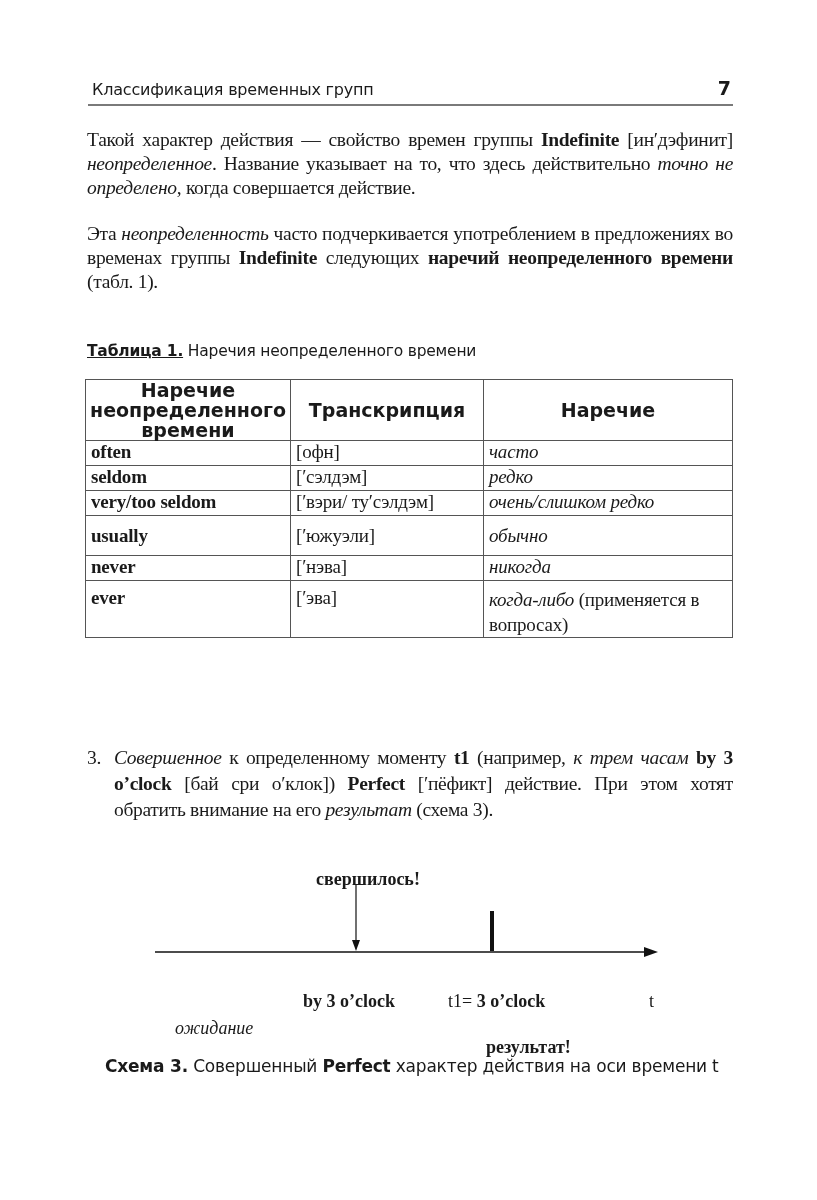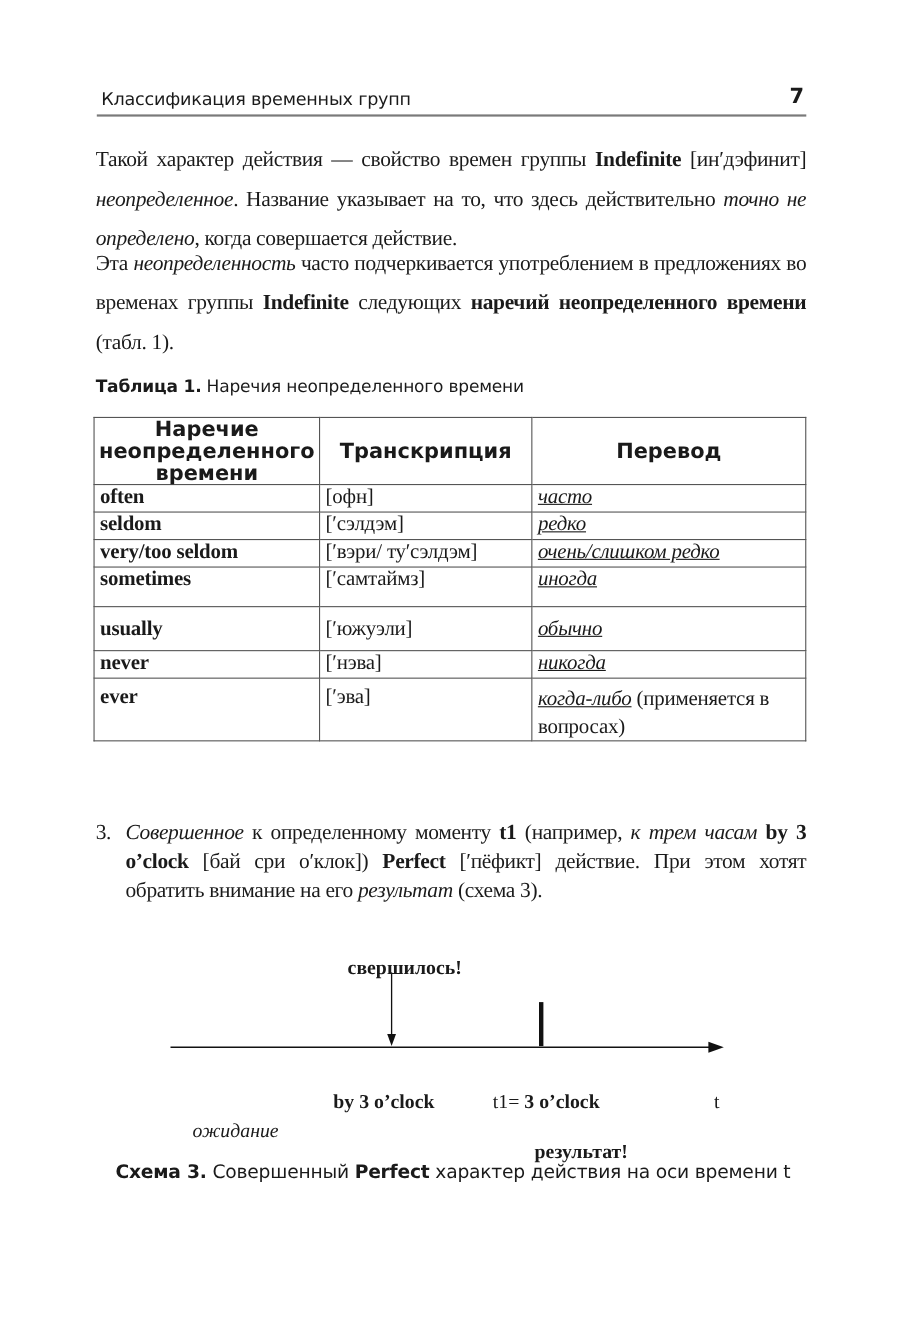--- a/index.html
+++ b/index.html
@@ -4,35 +4,35 @@
 <style>
   html, body { margin: 0; padding: 0; background: #ffffff; }
   body { width: 817px; height: 1200px; position: relative; overflow: hidden; color: #1a1a1a; }
   .sans { font-family: "DejaVu Sans", "Liberation Sans", sans-serif; }
   .serif { font-family: "Liberation Serif", "DejaVu Serif", serif; }
 
   .header { position: absolute; left: 88px; top: 78px; width: 645px; height: 26px; border-bottom: 2px solid #7a7a7a; }
   .header .title { position: absolute; left: 4px; top: 2px; font-size: 16px; letter-spacing: -0.2px; color: #1a1a1a; }
   .header .pagenum { position: absolute; right: 2px; top: -1px; font-size: 19px; font-weight: bold; }
 
-  .para { position: absolute; left: 87px; width: 646px; font-size: 19.5px; line-height: 36px; text-align: justify; letter-spacing: -0.3px; }
+  .para { position: absolute; left: 87px; width: 646px; font-size: 19.5px; line-height: 24px; text-align: justify; letter-spacing: -0.3px; }
   .para b { font-weight: bold; }
   .p1 { top: 128px; }
   .p2 { top: 222px; }
 
   .caption { position: absolute; left: 87px; top: 342px; font-size: 15.5px; letter-spacing: -0.2px; }
-  .caption b { font-weight: bold; }
+  .caption b { font-weight: bold; text-decoration: underline; }
 
   table.adv { position: absolute; left: 85px; top: 379px; width: 648px; border-collapse: collapse; }
   table.adv td, table.adv th { border: 1px solid #555; padding: 0 5px; vertical-align: top; }
   table.adv th { font-family: "DejaVu Sans", "Liberation Sans", sans-serif; font-weight: bold; font-size: 19px; line-height: 20px; text-align: center; vertical-align: middle; height: 56px; padding: 0 4px; }
   table.adv td { font-family: "Liberation Serif", "DejaVu Serif", serif; font-size: 19px; line-height: 22px; letter-spacing: -0.2px; }
   table.adv td.w { font-weight: bold; width: 181px; }
   table.adv td.t { width: 182px; }
-  table.adv td.r i { font-style: italic; text-decoration: underline; }
+  table.adv td.r i { font-style: italic; }
 
   .list3 { position: absolute; left: 87px; top: 745px; width: 646px; font-size: 19.5px; line-height: 26px; letter-spacing: -0.3px; }
   .list3 .num { position: absolute; left: 0; top: 0; }
   .list3 .body { margin-left: 27px; text-align: justify; }
 
   .diagram { position: absolute; left: 0; top: 0; width: 817px; height: 1200px; pointer-events: none; }
   .dlabel { position: absolute; font-family: Liberation Serif, serif; font-size: 18px; white-space: nowrap; margin-top: 27px; }
   .dlabel.bold { font-weight: bold; }
   .dlabel.it { font-style: italic; }
 
@@ -57,43 +57,38 @@
 
 <div class="caption sans">
   <b>Таблица 1.</b><span> Наречия неопределенного времени</span>
 </div>
 
 <table class="adv">
   <thead>
     <tr>
       <th style="width:181px">Наречие неопределенного времени</th>
       <th style="width:182px">Транскрипция</th>
-      <th>Перевод</th>
+      <th>Наречие</th>
     </tr>
   </thead>
   <tbody>
     <tr style="height:25px">
       <td class="w">often</td>
       <td class="t">[офн]</td>
       <td class="r"><i>часто</i></td>
     </tr>
     <tr style="height:25px">
       <td class="w">seldom</td>
       <td class="t">[′сэлдэм]</td>
       <td class="r"><i>редко</i></td>
     </tr>
     <tr style="height:25px">
       <td class="w">very/too seldom</td>
       <td class="t">[′вэри/ ту′сэлдэм]</td>
       <td class="r"><i>очень/слишком редко</i></td>
-    </tr>
-    <tr style="height:36px">
-      <td class="w">sometimes</td>
-      <td class="t">[′самтаймз]</td>
-      <td class="r"><i>иногда</i></td>
     </tr>
     <tr style="height:40px">
       <td class="w" style="vertical-align:middle">usually</td>
       <td class="t" style="vertical-align:middle">[′южуэли]</td>
       <td class="r" style="vertical-align:middle"><i>обычно</i></td>
     </tr>
     <tr style="height:25px">
       <td class="w">never</td>
       <td class="t">[′нэва]</td>
       <td class="r"><i>никогда</i></td>

